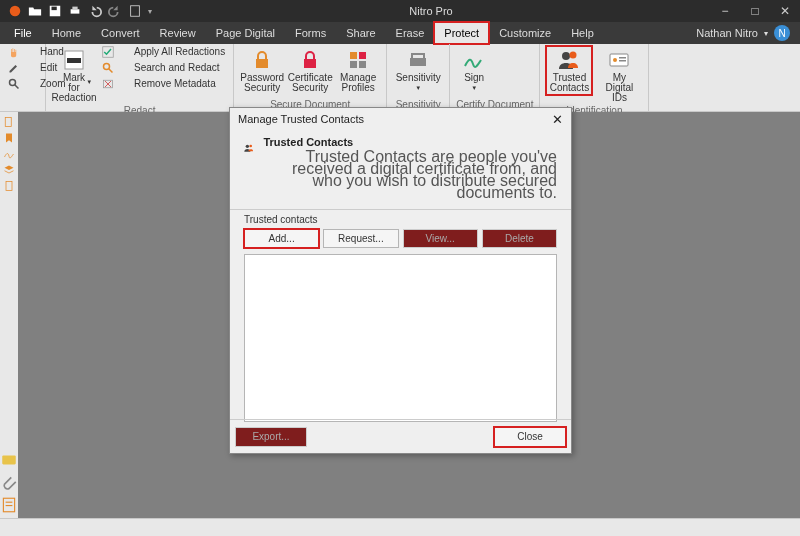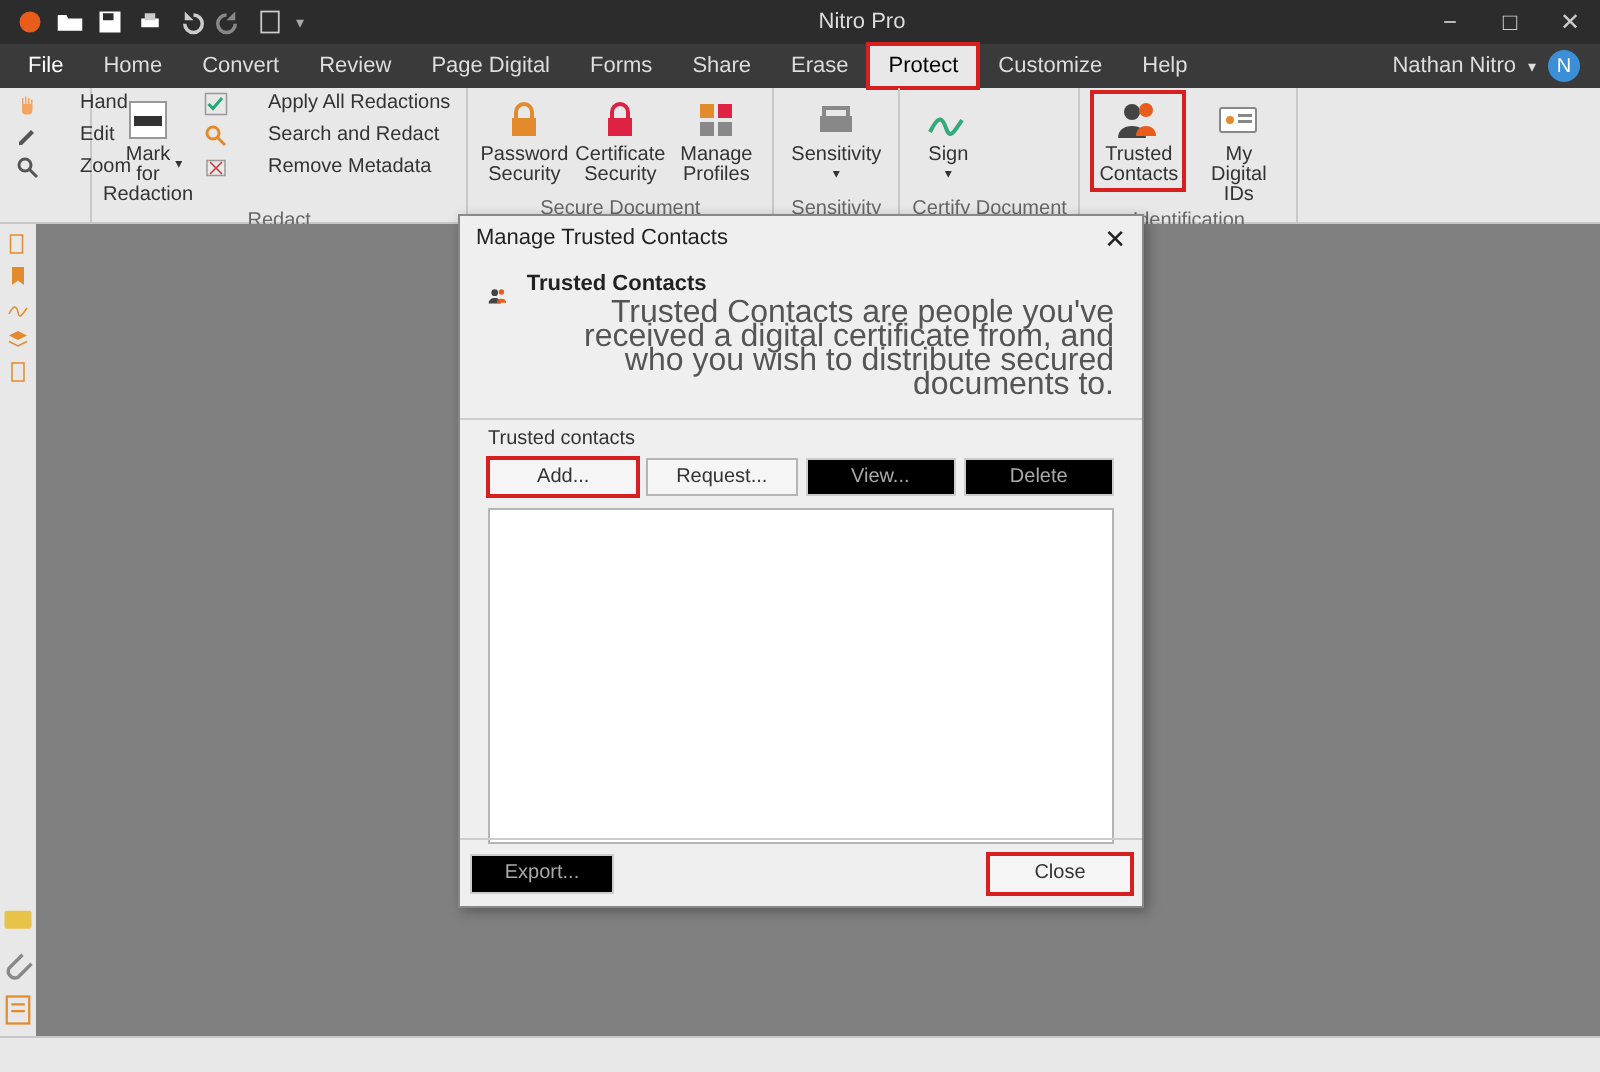--- a/index.html
+++ b/index.html
@@ -50,21 +50,21 @@
   .dlg-title { height: 22px; display:flex; align-items:center; padding:0 8px; font-size:11px; }
   .dlg-title .cx { margin-left:auto; font-size:13px; }
   .dlg-head { display:flex; gap:10px; padding: 6px 14px 10px 14px; }
   .dlg-head .hicon { width:28px; height:24px; }
   .dlg-head h3 { font-size:11px; font-weight:700; margin-bottom:3px; }
   .dlg-head p { font-size:16px; color:#555; line-height:12px;text-align:right; }
   .dlg-sep { height:1px; background:#ccc; margin: 0 0 4px 0; }
   .dlg-section-label { font-size:10px; padding: 0 14px; color:#333; }
   .dlg-btnrow { display:flex; gap:4px; padding: 4px 14px; }
   .dlg-btn { width: 85px; height: 19px; background:#f5f5f5; border:1px solid #b5b5b5; font-size:10px; display:flex; align-items:center; justify-content:center; color:#333; }
-  .dlg-btn.disabled { color:#aaa; border-color:#ccc; background:#000000; }
+  .dlg-btn.disabled { color:#aaa; border-color:#ccc; background:#7f1d1d; }
   .listbox { margin: 2px 14px 0 14px; height: 168px; background:#fff; border:1px solid #b5b5b5; }
   .dlg-footer { position:absolute; left:0; right:0; bottom:0; height:34px; border-top:1px solid #ccc; display:flex; align-items:center; padding:0 5px; }
   .dlg-footer .dlg-btn { width:72px; height:20px; }
   .dlg-footer .gap { flex:1; }
 
   .ico svg, .qat-icon svg, .hicon svg { width:100%; height:100%; display:block; }
 </style>
 </head>
 <body>
 

